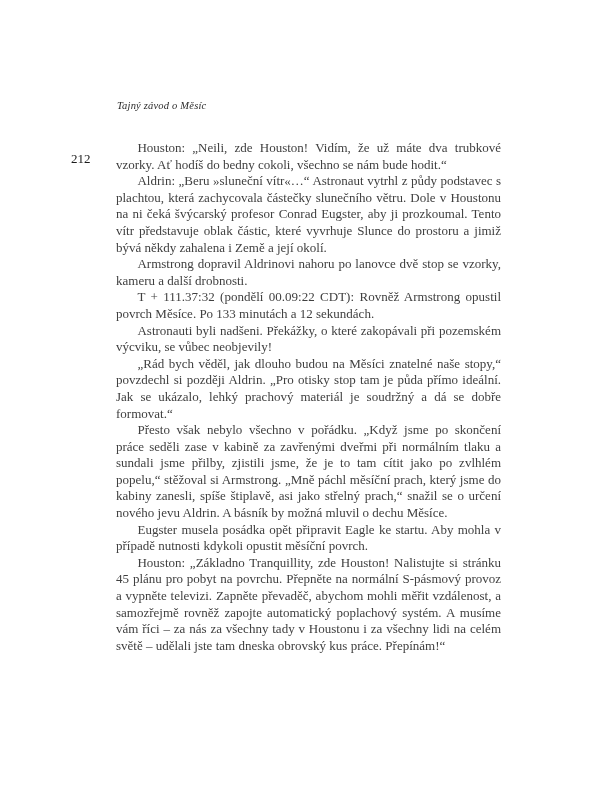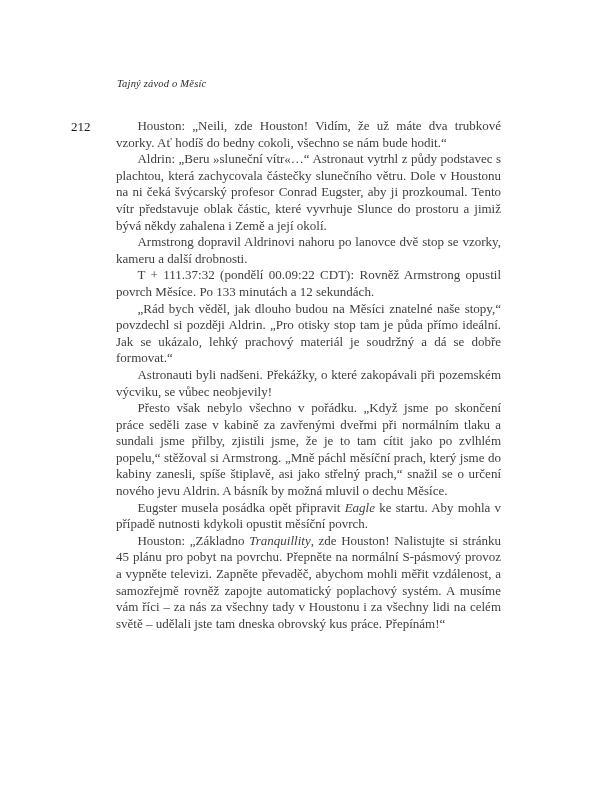--- a/index.html
+++ b/index.html
@@ -9,63 +9,64 @@
     height: 800px;
     position: relative;
     font-family: "Liberation Serif", "DejaVu Serif", serif;
     color: #1a1a1a;
   }
   .page {
     position: absolute;
     inset: 0;
     background: #ffffff;
     overflow: hidden;
+    margin-top: 22px;
   }
   .running-header {
     position: absolute;
     left: 117px;
     top: 78px;
     font-size: 10.5px;
     font-style: italic;
     color: #2a2a2a;
     letter-spacing: 0.2px;
   }
   .page-number {
     position: absolute;
     left: 71px;
-    top: 119px;
+    top: 129px;
     font-size: 13px;
     color: #1a1a1a;
   }
   .text-block {
     position: absolute;
     left: 116px;
     top: 118px;
     width: 385px;
     font-size: 13px;
     line-height: 16.6px;
     text-align: justify;
     color: #404040;
   }
   .para {
     text-indent: 1.65em;
     margin: 0;
   }
-  .italic { font-style: italic; }
+  .italic { }
 </style>
 </head>
 <body>
 
 <div class="page">
   <div class="running-header">Tajný závod o Měsíc</div>
   <div class="page-number">212</div>
   <div class="text-block">
       <p class="para"><span>Houston: „Neili, zde Houston! Vidím, že už máte dva trubkové vzorky. Ať hodíš do bedny cokoli, všechno se nám bude hodit.“</span></p>
       <p class="para"><span>Aldrin: „Beru »sluneční vítr«…“ Astronaut vytrhl z půdy podstavec s plachtou, která zachycovala částečky slunečního větru. Dole v Houstonu na ni čeká švýcarský profesor Conrad Eugster, aby ji prozkoumal. Tento vítr představuje oblak částic, které vyvrhuje Slunce do prostoru a jimiž bývá někdy zahalena i Země a její okolí.</span></p>
       <p class="para"><span>Armstrong dopravil Aldrinovi nahoru po lanovce dvě stop se vzorky, kameru a další drobnosti.</span></p>
       <p class="para"><span>T + 111.37:32 (pondělí 00.09:22 CDT): Rovněž Armstrong opustil povrch Měsíce. Po 133 minutách a 12 sekundách.</span></p>
+      <p class="para"><span>Astronauti byli nadšeni. Překážky, o které zakopávali při pozemském výcviku, se vůbec neobjevily!</span></p>
       <p class="para"><span>„Rád bych věděl, jak dlouho budou na Měsíci znatelné naše stopy,“ povzdechl si později Aldrin. „Pro otisky stop tam je půda přímo ideální. Jak se ukázalo, lehký prachový materiál je soudržný a dá se dobře formovat.“</span></p>
-      <p class="para"><span>Astronauti byli nadšeni. Překážky, o které zakopávali při pozemském výcviku, se vůbec neobjevily!</span></p>
       <p class="para"><span>Přesto však nebylo všechno v pořádku. „Když jsme po skončení práce seděli zase v kabině za zavřenými dveřmi při normálním tlaku a sundali jsme přilby, zjistili jsme, že je to tam cítit jako po zvlhlém popelu,“ stěžoval si Armstrong. „Mně páchl měsíční prach, který jsme do kabiny zanesli, spíše štiplavě, asi jako střelný prach,“ snažil se o určení nového jevu Aldrin. A básník by možná mluvil o dechu Měsíce.</span></p>
       <p class="para"><span>Eugster musela posádka opět připravit </span><span class="italic">Eagle</span><span> ke startu. Aby mohla v případě nutnosti kdykoli opustit měsíční povrch.</span></p>
       <p class="para"><span>Houston: „Základno </span><span class="italic">Tranquillity</span><span>, zde Houston! Nalistujte si stránku 45 plánu pro pobyt na povrchu. Přepněte na normální S-pásmový provoz a vypněte televizi. Zapněte převaděč, abychom mohli měřit vzdálenost, a samozřejmě rovněž zapojte automatický poplachový systém. A musíme vám říci – za nás za všechny tady v Houstonu i za všechny lidi na celém světě – udělali jste tam dneska obrovský kus práce. Přepínám!“</span></p>
     </div>
 </div>
 
 </body></html>

